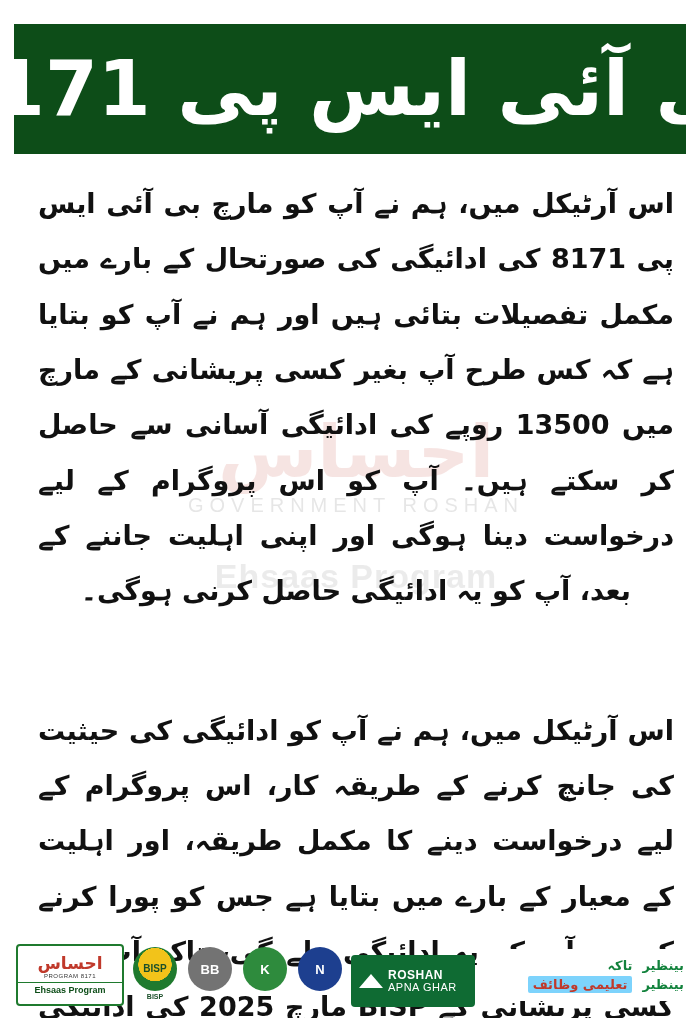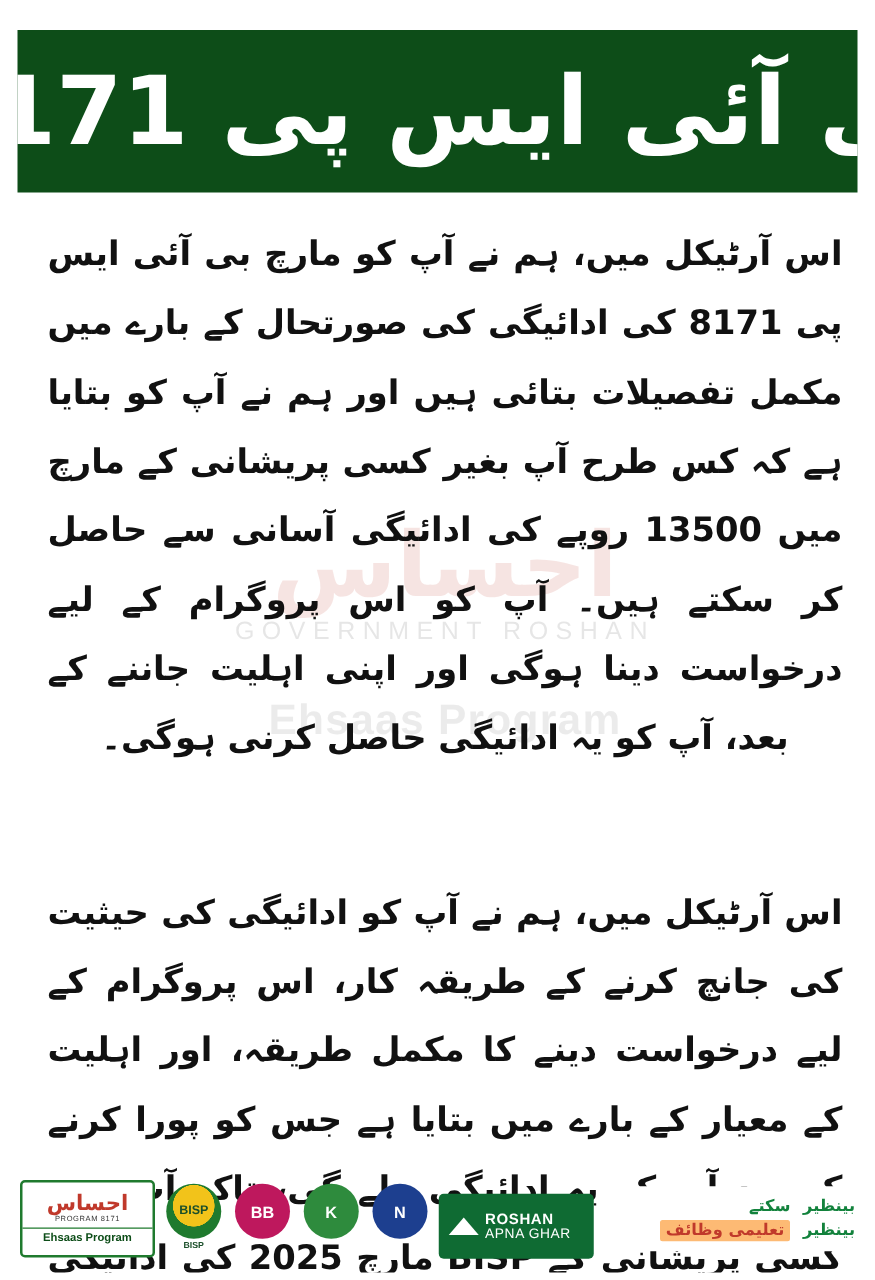--- a/index.html
+++ b/index.html
@@ -187,21 +187,21 @@
   }
   .chip-caption {
     font-size: 7px;
     font-family: "Liberation Sans", sans-serif;
     color: #1b4f2a;
     font-weight: bold;
     margin-top: 2px;
   }
 
   .bisp-logo { background: radial-gradient(circle at 50% 40%, #f2c31a 0 48%, #1f7a2e 49% 100%); color:#1b4f2a; font-size:10px;}
-  .bbf-logo  { background: #be185d; }
+  .bbf-logo  { background: #737373; }
   .green-logo{ background: #2e8b3d; }
   .navy-logo { background: #1d3f8f; }
 
   .roshan-box {
     height: 52px;
     min-width: 108px;
     background: #0f6b33;
     border-radius: 4px;
     display: flex;
     align-items: center;
@@ -255,21 +255,21 @@
     align-items: center;
   }
   .benazir-item {
     font-size: 13px;
     font-family: "DejaVu Sans", sans-serif;
     font-weight: bold;
     color: #12823c;
     white-space: nowrap;
   }
   .benazir-item.yellowbg {
-    background: #fdba74;
+    background: #7dd3fc;
     color: #c0392b;
     padding: 1px 5px;
     border-radius: 2px;
   }
 </style>
 </head>
 <body>
 
 <div class="page">
 
@@ -317,21 +317,21 @@
       <div class="roshan-house"></div>
       <div class="roshan-text">
         <div class="roshan-1">ROSHAN</div>
         <div class="roshan-2">APNA GHAR</div>
       </div>
     </div>
 
     <div class="benazir-box">
       <div class="benazir-row">
         <span class="benazir-item">بینظیر</span>
-        <span class="benazir-item">سکتے</span>
+        <span class="benazir-item">تاکہ</span>
       </div>
       <div class="benazir-row">
         <span class="benazir-item">بینظیر</span>
         <span class="benazir-item yellowbg">تعلیمی وظائف</span>
       </div>
     </div>
 
   </div>
 
 </div>

